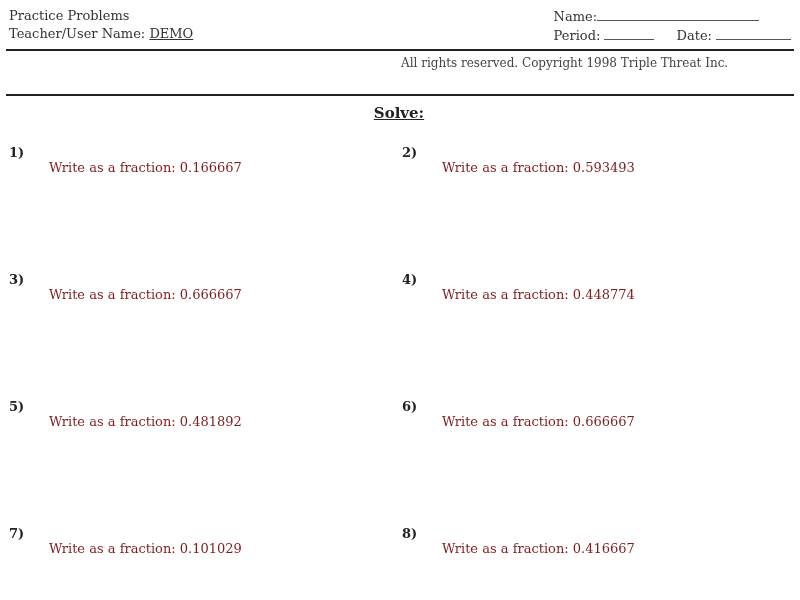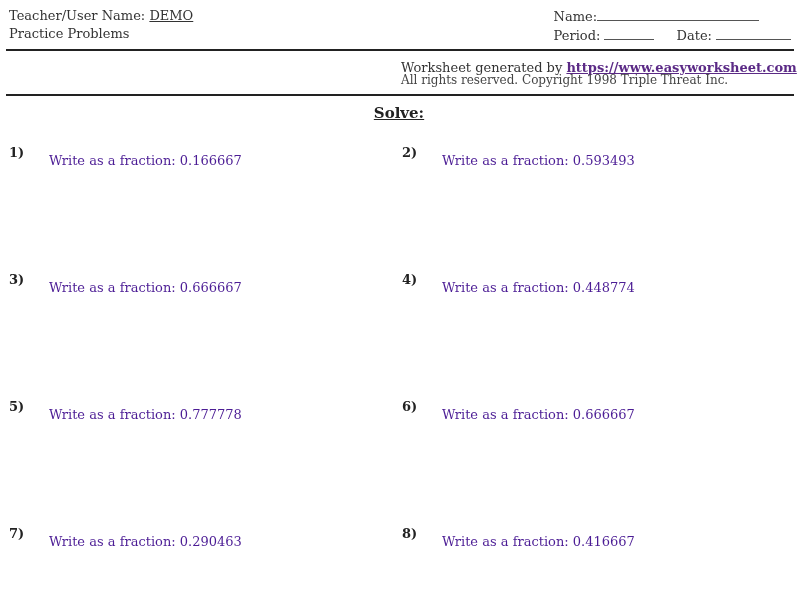--- a/index.html
+++ b/index.html
@@ -91,50 +91,47 @@
     .problem .num {
       position: absolute;
       left: 0;
       top: 1px;
       font-weight: bold;
       color: #222222;
     }
     .problem .text {
       position: absolute;
       left: 40px;
-      top: 9px;
-      color: #4c1d95;
+      top: 16px;
+      color: #7f1d1d;
     }
   </style>
 </head>
 <body>
 
 <div class="header-left">
+  <div>Practice Problems</div>
   <div>
     <span>Teacher/User Name: </span><span class="demo">DEMO</span>
   </div>
-  <div>Practice Problems</div>
 </div>
 
 <div class="header-right">
   <div>
     <span>Name:</span><span class="blank name"></span>
   </div>
   <div class="period-row">
     <span>Period:</span><span class="blank period"></span>
     <span class="date-label">Date:</span><span class="blank date"></span>
   </div>
 </div>
 
 <div class="rule top"></div>
 
 <div class="credit">
-  <div class="line1">
-    <span>Worksheet generated by </span><a class="link">https://www.easyworksheet.com</a>
-  </div>
   <div class="line2">All rights reserved. Copyright 1998 Triple Threat Inc.</div>
 </div>
 
 <div class="rule bottom"></div>
 
 <div class="solve-title">Solve:</div>
 
 <div class="problem" style="left:9px; top:144px;">
   <span class="num">1)</span>
   <span class="text">Write as a fraction: 0.166667</span>
@@ -148,27 +145,27 @@
   <span class="num">3)</span>
   <span class="text">Write as a fraction: 0.666667</span>
 </div>
 <div class="problem" style="left:402px; top:271px;">
   <span class="num">4)</span>
   <span class="text">Write as a fraction: 0.448774</span>
 </div>
 
 <div class="problem" style="left:9px; top:398px;">
   <span class="num">5)</span>
-  <span class="text">Write as a fraction: 0.777778</span>
+  <span class="text">Write as a fraction: 0.481892</span>
 </div>
 <div class="problem" style="left:402px; top:398px;">
   <span class="num">6)</span>
   <span class="text">Write as a fraction: 0.666667</span>
 </div>
 
 <div class="problem" style="left:9px; top:525px;">
   <span class="num">7)</span>
-  <span class="text">Write as a fraction: 0.290463</span>
+  <span class="text">Write as a fraction: 0.101029</span>
 </div>
 <div class="problem" style="left:402px; top:525px;">
   <span class="num">8)</span>
   <span class="text">Write as a fraction: 0.416667</span>
 </div>
 
 </body></html>

